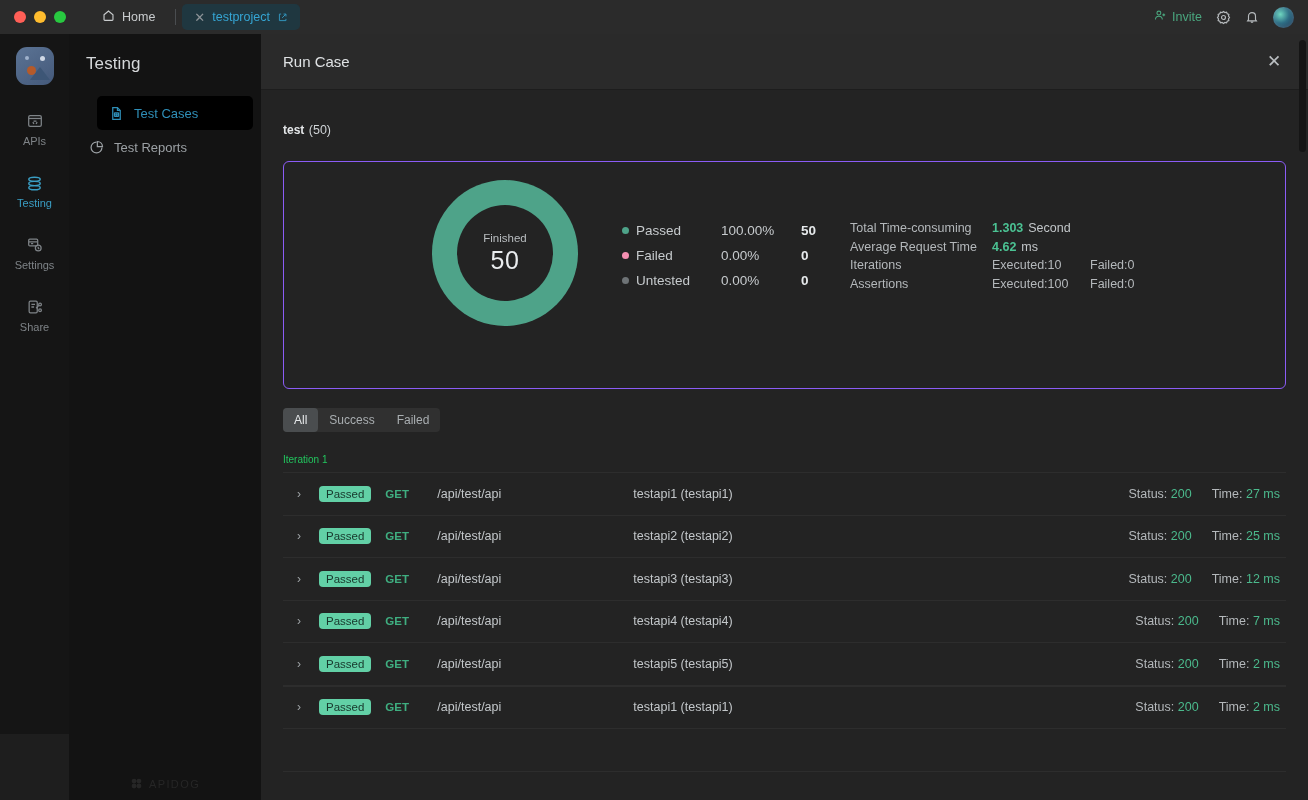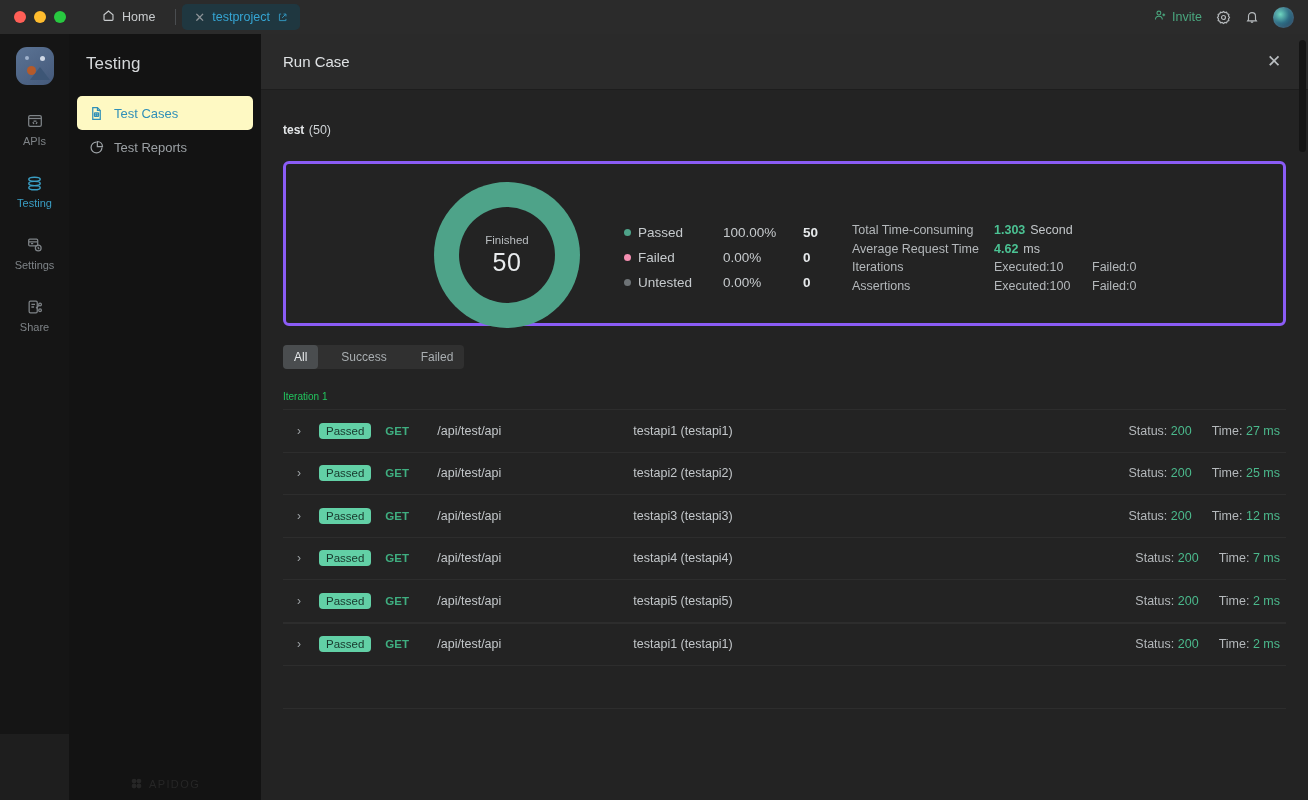--- a/index.html
+++ b/index.html
@@ -91,21 +91,21 @@
   .sb-title {
     color: #d5d8da; font-size: 17px;
     padding: 20px 0 0 17px; letter-spacing: .1px;
   }
   .sb-list { margin-top: 22px; padding: 0 8px; }
   .sb-item {
     display: flex; align-items: center; gap: 10px;
     height: 34px; padding-left: 12px; border-radius: 5px;
     color: #9ba0a4; font-size: 13px;
   }
-  .sb-item.active { background: #fef9c3; color: #2f8fb8; }
+  .sb-item.active { background: #000000; color: #2f8fb8; margin-left: 20px; }
   .sb-item .si { display: inline-flex; }
   .sb-footer {
     position: absolute; bottom: 10px; left: 0; width: 192px;
     display: flex; align-items: center; justify-content: center;
     gap: 6px; color: #262626; font-size: 11px; letter-spacing: 1.4px;
   }
 
   
   .panel {
     position: absolute; top: 34px; left: 261px;
@@ -130,22 +130,22 @@
     width: 1047px; height: 710px; overflow: hidden;
   }
 
   .run-title { padding: 30px 0 0 22px; }
   .run-title .rt-name { color: #e4e7e9; font-size: 12px; font-weight: bold; }
   .run-title .rt-count { color: #cfd3d6; font-size: 12.5px; }
   .run-env { color: #8d9296; font-size: 12px; padding: 6px 0 0 22px; }
 
   .summary-card {
     margin: 23px 22px 0 22px;
-    height: 165px;
-    border: 3px solid #8b5cf6;
+    height: 228px;
+    border: 1px solid #8b5cf6;
     border-radius: 6px;
     position: relative;
   }
   .donut-wrap {
     position: absolute; left: 148px; top: 18px;
     width: 146px; height: 146px;
   }
   .donut {
     width: 146px; height: 146px; border-radius: 50%;
     background: conic-gradient(#4ea389 0turn 1turn);
@@ -177,21 +177,21 @@
   .mt-unit { color: #c2c6c9; margin-left: 5px; }
   .mt-a { color: #b4b8bb; width: 98px; }
   .mt-b { color: #b4b8bb; }
 
   .export {
     position: absolute; left: 0; right: 0; bottom: 19px;
     display: flex; align-items: center; justify-content: center; gap: 8px;
     color: #2f9bc9; font-size: 13px;
   }
 
-  .filters { display: flex; margin: 19px 0 0 22px; background: #303030; border-radius: 4px; width: fit-content; gap: 12px; }
+  .filters { display: flex; margin: 19px 0 0 22px; background: #303030; border-radius: 4px; width: fit-content; }
   .fl {
     padding: 5px 11px; font-size: 12px; color: #a9aeb1;
     border-radius: 4px;
   }
   .fl.active { background: #4a4d4f; color: #e6e9eb; }
 
   .iter-label { color: #22c55e; font-size: 10px; margin: 22px 0 7px 22px; }
 
   .rows { margin: 0 22px; border-top: 1px solid #2d2d2d; }
   .row {

